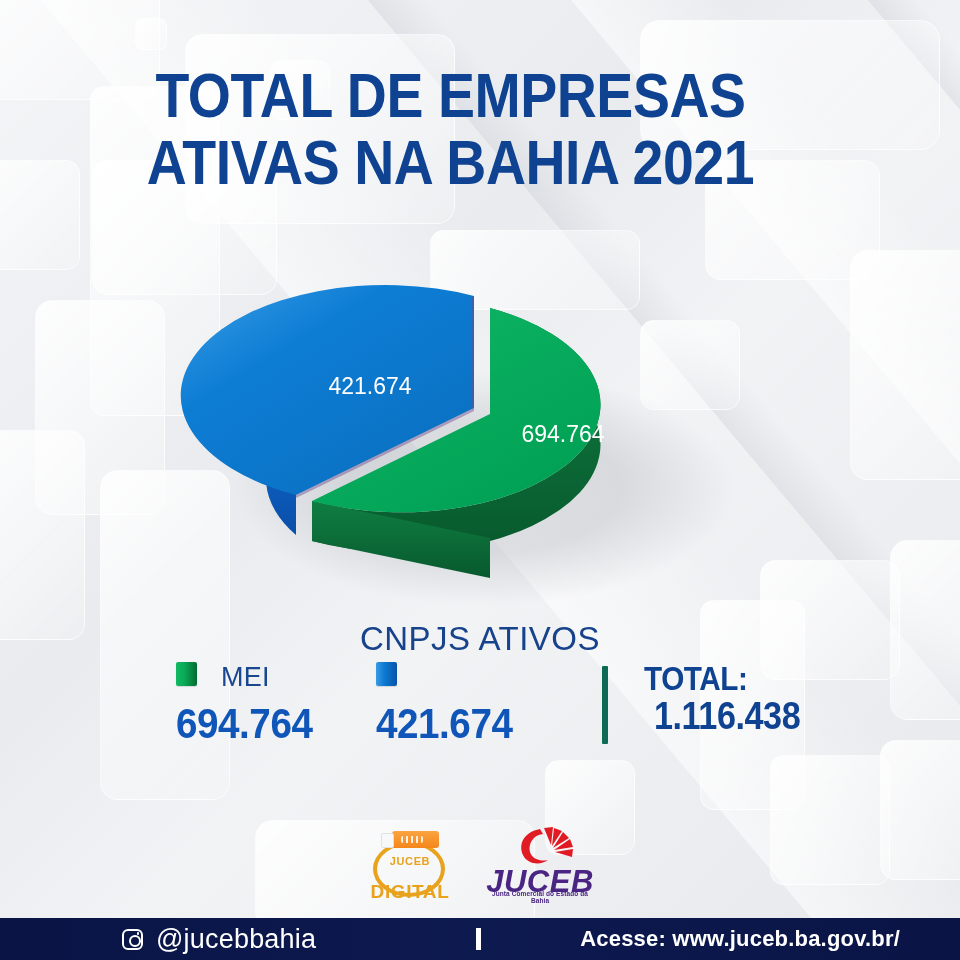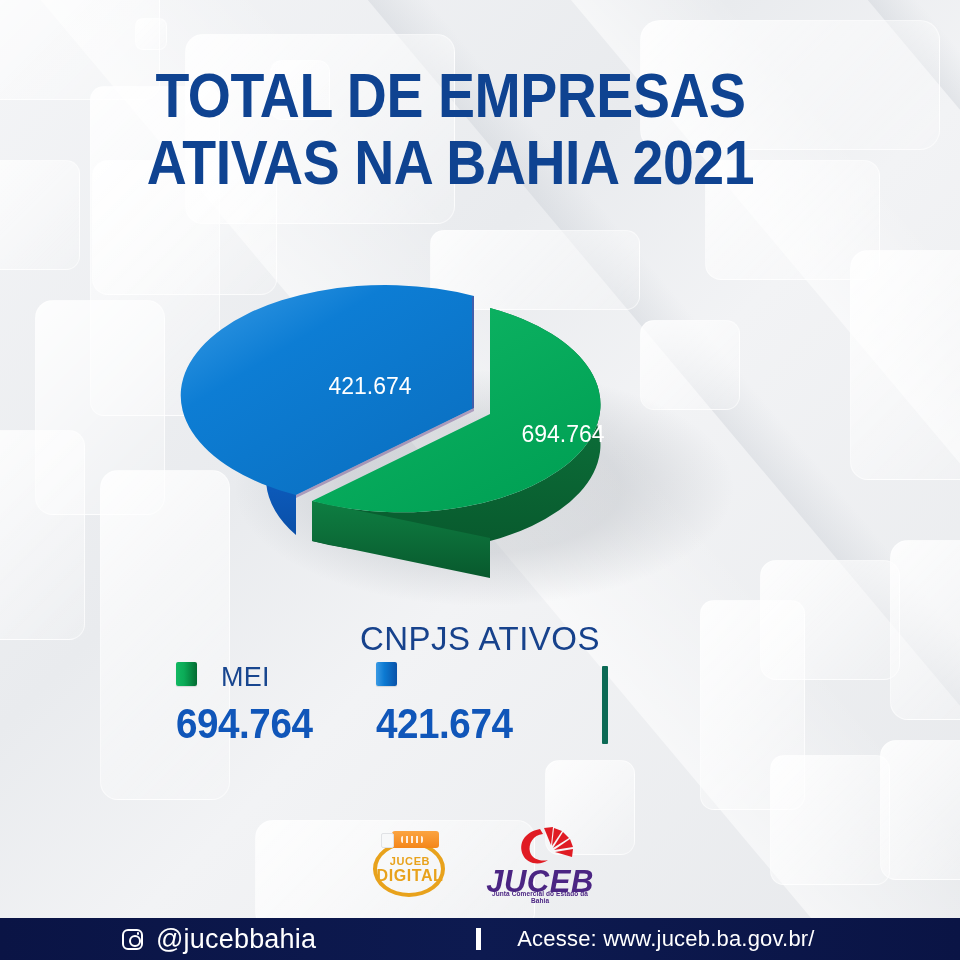--- a/index.html
+++ b/index.html
@@ -151,21 +151,21 @@
     content:""; position:absolute; left:9px; top:5px;
     width:22px; height:7px; border-radius:2px;
     background:repeating-linear-gradient(90deg,#fff 0 2px,transparent 2px 5px);
     opacity:.85;
   }
   .jd-t1, .jd-t2 {
     position:absolute; width:88px; text-align:center;
     color:#e8a21c; font-weight:bold; letter-spacing:.6px;
   }
   .jd-t1 { top:28px; font-size:11px; }
-  .jd-t2 { top:40px; font-size:16px; }
+  .jd-t2 { top:54px; font-size:19px; }
 
   
   .jb { position:relative; width:108px; height:74px; }
   .jb-mark { position:absolute; left:18px; top:0px; width:74px; height:42px; }
   .jb-name {
     position:absolute; left:0; top:38px; width:108px;
     text-align:center;
     font-family:"Liberation Sans Narrow","Liberation Sans",sans-serif;
     font-weight:bold; font-style:italic;
     font-size:31px; color:#4b2583; letter-spacing:.5px;
@@ -191,21 +191,21 @@
   .ig::before {
     content:""; position:absolute; left:4.5px; top:4.5px;
     width:8px; height:8px; border:2px solid #fff; border-radius:50%;
   }
   .ig::after {
     content:""; position:absolute; right:2px; top:1.5px;
     width:2.5px; height:2.5px; background:#fff; border-radius:50%;
   }
   .ft-handle { color:#fff; font-size:27px; letter-spacing:.2px; }
   .ft-sep { width:5px; height:22px; background:#fff; margin-left:160px; }
-  .ft-url { color:#fff; font-size:22px; margin-left:36px; letter-spacing:.2px; }
+  .ft-url { color:#fff; font-size:22px; margin-left:99px; letter-spacing:.2px;font-weight:bold; }
 </style>
 </head>
 <body>
 
 <div id="poster">
 
   <div class="bg-layer">
     <div class="bgband" style="left:-60px;  top:-120px; width:170px; height:1500px;"></div>
     <div class="bgband dark" style="left:200px;  top:-200px; width:46px;  height:1600px;"></div>
     <div class="bgband" style="left:420px;  top:-180px; width:120px; height:1600px;"></div>
@@ -313,20 +313,24 @@
 
     <div class="leg-col emp">
       <div class="leg-top">
         <span class="swatch blue"></span>
       </div>
       <div class="leg-num">421.674</div>
     </div>
 
     <div class="divider"></div>
 
+    <div class="total-col">
+      <div class="total-lbl">TOTAL:</div>
+      <div class="total-num">1.116.438</div>
+    </div>
   </div>
 
   <div class="logos">
 
     <div class="jd">
       <div class="jd-ring"></div>
       <div class="jd-usb"></div>
       <div class="jd-t1">JUCEB</div>
       <div class="jd-t2">DIGITAL</div>
     </div>

